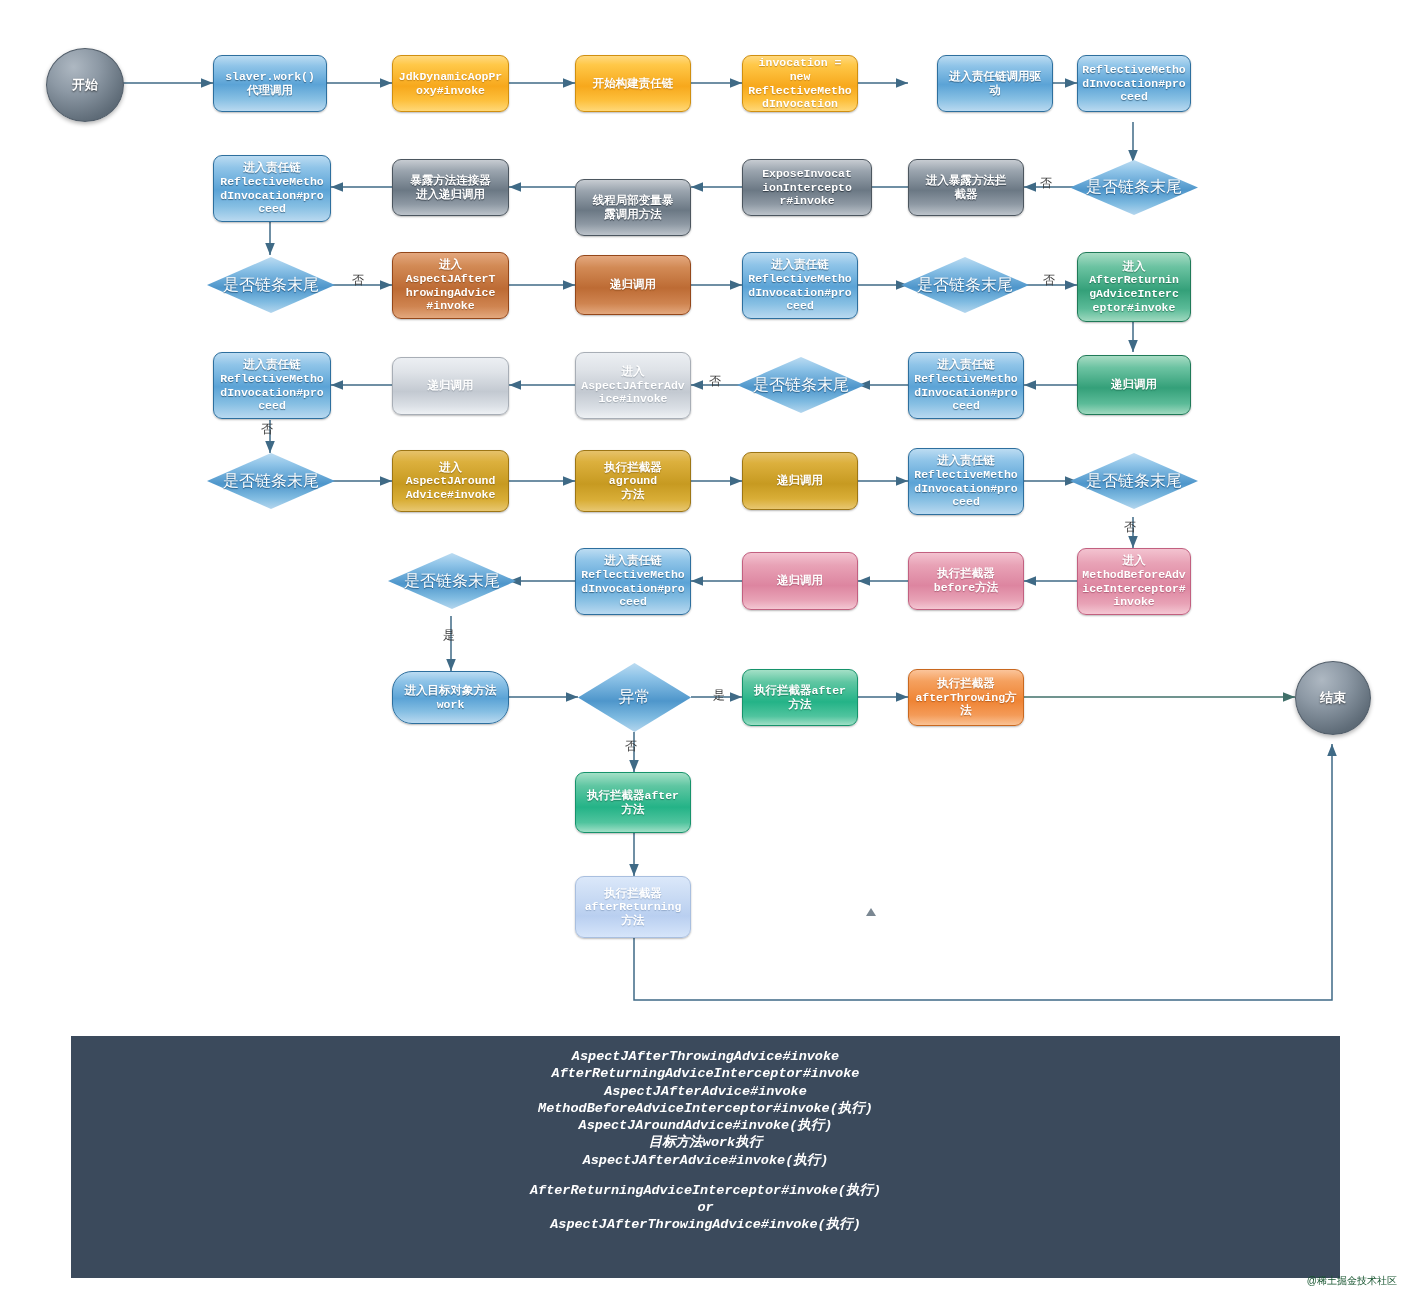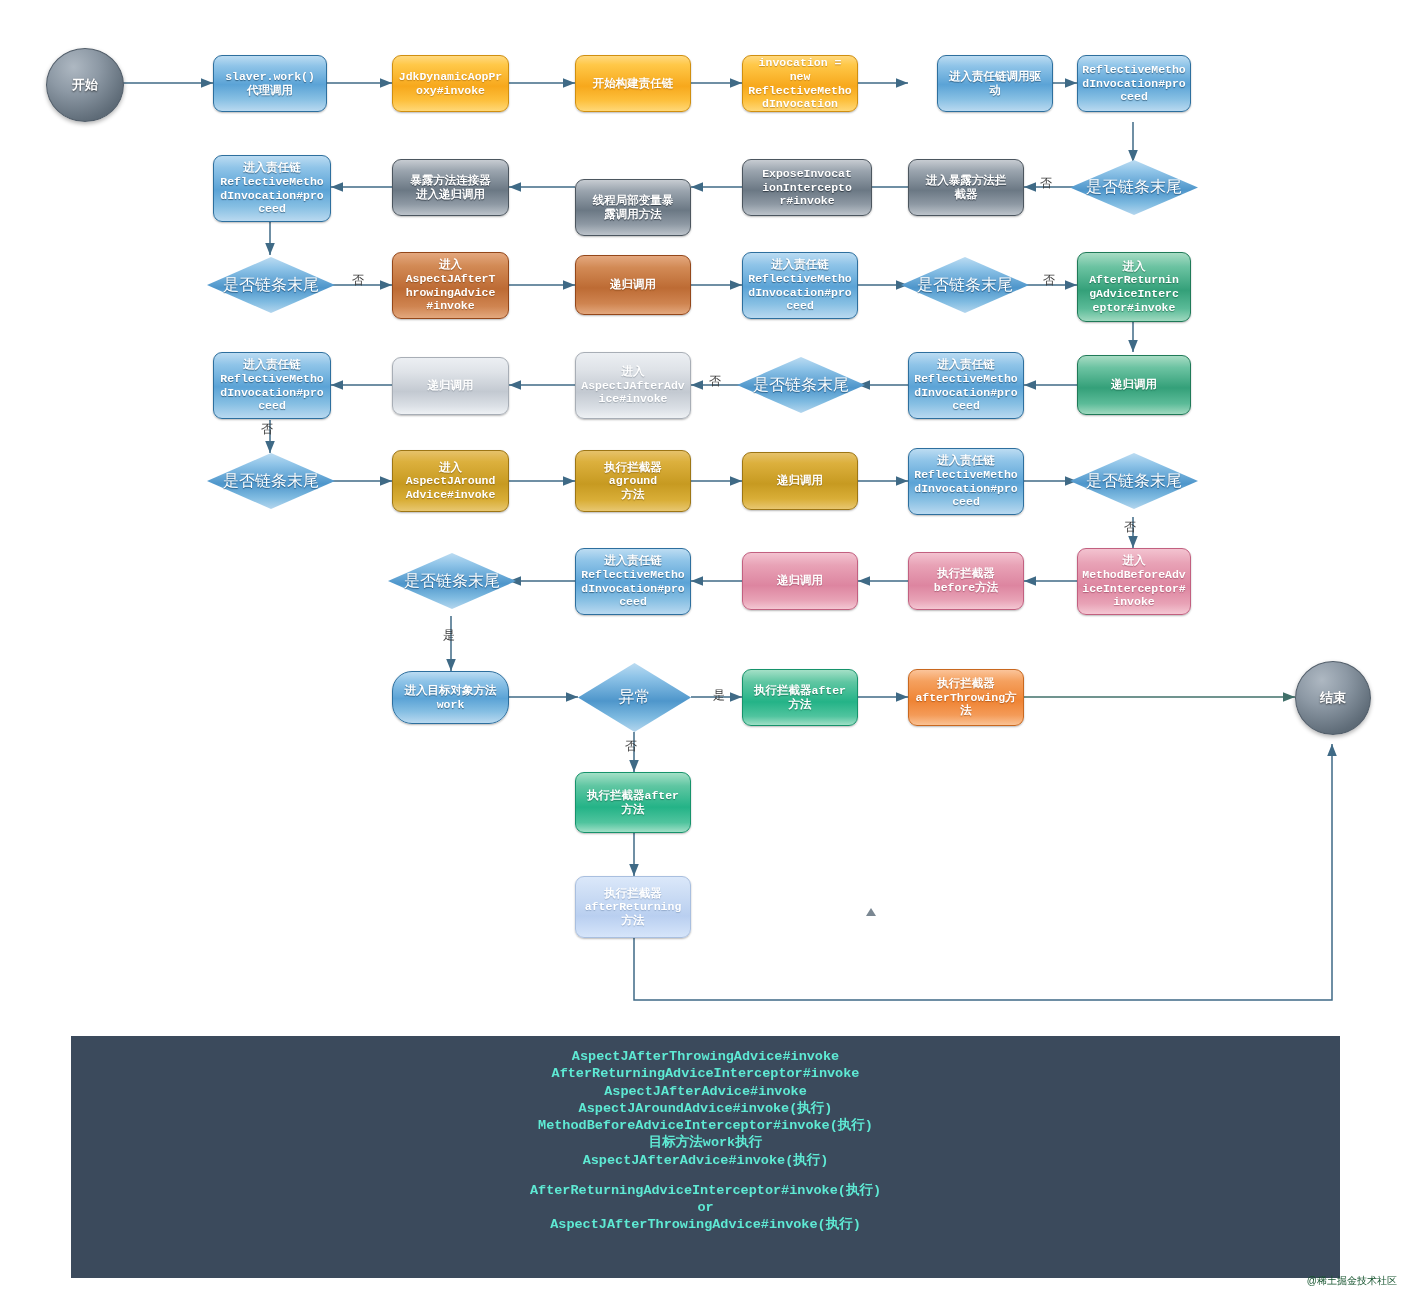--- a/index.html
+++ b/index.html
@@ -53,23 +53,23 @@
       background:radial-gradient(circle at 35% 25%, #aeb8c2 0%, #8d99a5 35%, #5f6c78 75%, #4d5a66 100%);
       border:1.5px solid #515d69;color:#fff;font-size:13px;font-weight:bold;
       font-family:"Liberation Sans","DejaVu Sans",sans-serif;text-shadow:0 1px 2px rgba(0,0,0,.6);
       box-shadow:0 2px 4px rgba(0,0,0,.3);}
 
   
   .elabel{position:absolute;font-size:12px;color:#3a3a3a;
       font-family:"Liberation Sans","DejaVu Sans",sans-serif;white-space:nowrap;}
 
   
-  #summary{position:absolute;background:#3b4a5c;color:#5eead4;
+  #summary{position:absolute;background:#3b4a5c;color:#ffffff;
       font-family:"Liberation Mono","DejaVu Sans Mono",monospace;font-weight:bold;font-size:13.5px;
-      line-height:1.28;text-align:center;padding:12px 0 14px;}
+      line-height:1.28;text-align:center;padding:12px 0 14px;font-style:italic;}
   #summary .ln{display:block;white-space:pre;}
   #summary .blank{display:block;height:13px;}
 
   #watermark{position:absolute;right:14px;bottom:6px;color:#14532d;font-size:10px;
       font-family:"Liberation Sans","DejaVu Sans",sans-serif;}
 </style>
 </head>
 <body>
 
 <div id="canvas">
@@ -394,22 +394,22 @@
   <div class="elabel" style="left:261px;top:421px;">否</div>
   <div class="elabel" style="left:1124px;top:519px;">否</div>
   <div class="elabel" style="left:443px;top:627px;">是</div>
   <div class="elabel" style="left:713px;top:687px;">是</div>
   <div class="elabel" style="left:625px;top:738px;">否</div>
 
   <div id="summary" style="left:71px;top:1036px;width:1269px;height:216px;">
     <span class="ln">AspectJAfterThrowingAdvice#invoke</span>
     <span class="ln">AfterReturningAdviceInterceptor#invoke</span>
     <span class="ln">AspectJAfterAdvice#invoke</span>
+    <span class="ln">MethodBeforeAdviceInterceptor#invoke(执行)</span>
     <span class="ln">AspectJAroundAdvice#invoke(执行)</span>
-    <span class="ln">MethodBeforeAdviceInterceptor#invoke(执行)</span>
     <span class="ln">目标方法work执行</span>
     <span class="ln">AspectJAfterAdvice#invoke(执行)</span>
     <span class="blank"></span>
     <span class="ln">AfterReturningAdviceInterceptor#invoke(执行)</span>
     <span class="ln">or</span>
     <span class="ln">AspectJAfterThrowingAdvice#invoke(执行)</span>
   </div>
 
   <div id="watermark">@稀土掘金技术社区</div>
 </div>

